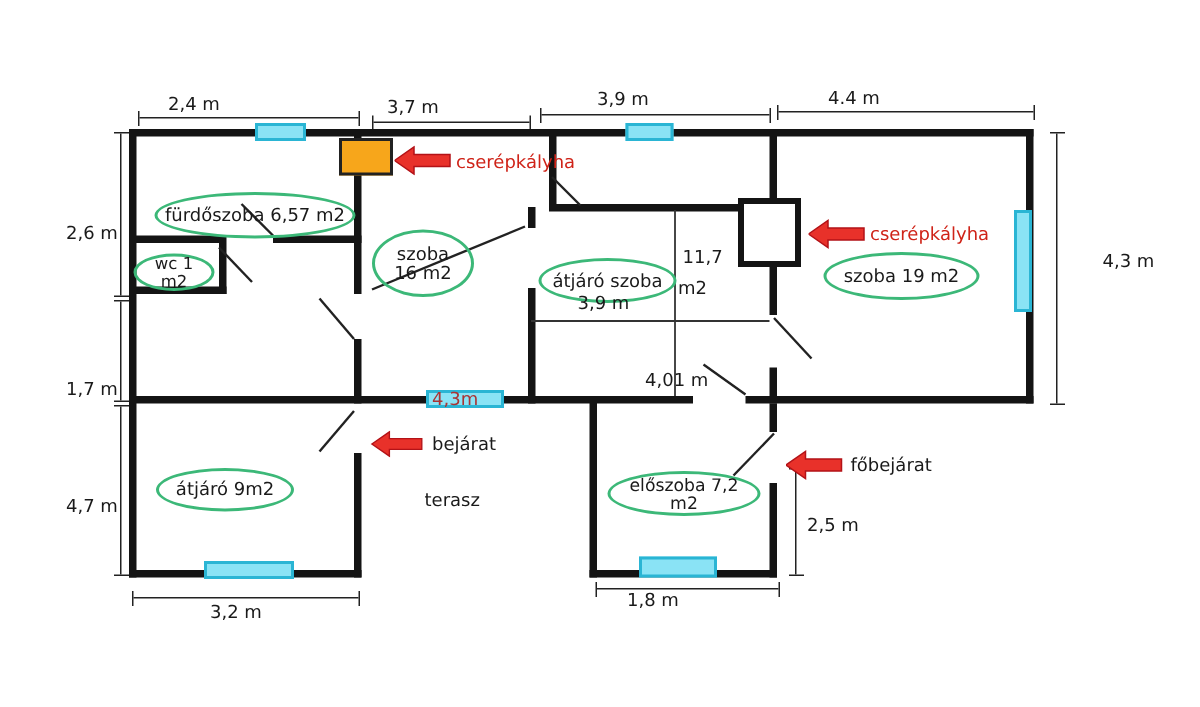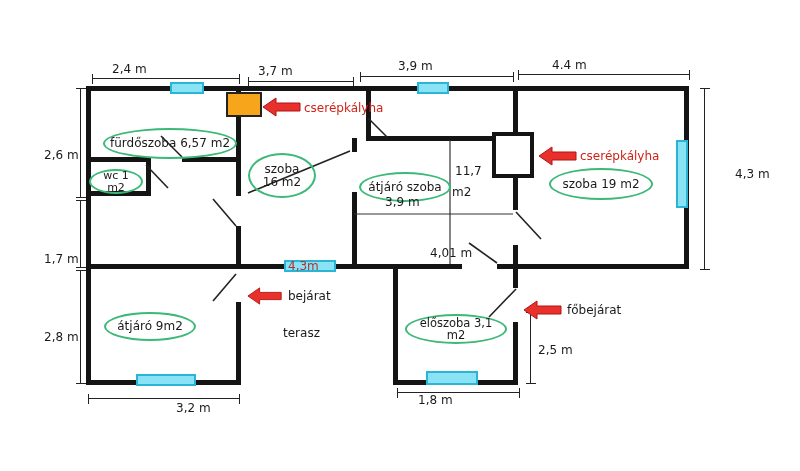--- a/index.html
+++ b/index.html
@@ -106,21 +106,21 @@
   <div class="ellipse" style="left:359px;top:172px;width:92px;height:30px;">
     <span>átjáró szoba</span>
   </div>
   <div class="ellipse" style="left:549px;top:168px;width:104px;height:32px;">
     <span>szoba 19 m2</span>
   </div>
   <div class="ellipse" style="left:104px;top:312px;width:92px;height:29px;">
     <span>átjáró 9m2</span>
   </div>
   <div class="ellipse" style="left:405px;top:314px;width:102px;height:30px;font-size:11.5px;">
-    <span>előszoba 3,1 m2</span>
+    <span>előszoba 7,2 m2</span>
   </div>
 
   <div class="lbl" style="left:283px;top:326px;">terasz</div>
   <div class="lbl" style="left:455px;top:164px;">11,7</div>
   <div class="lbl" style="left:452px;top:185px;">m2</div>
 
   <div class="lbl red" style="left:304px;top:101px;">cserépkályha</div>
   <div class="lbl red" style="left:580px;top:149px;">cserépkályha</div>
   <div class="lbl" style="left:288px;top:289px;">bejárat</div>
   <div class="lbl" style="left:567px;top:303px;">főbejárat</div>
@@ -137,23 +137,23 @@
   <div class="dimv" style="left:526px;top:312px;height:70px;"></div>
   <div class="dimh" style="left:88px;top:394px;width:150px;"></div>
   <div class="dimh" style="left:397px;top:388px;width:121px;"></div>
 
   <div class="lbl" style="left:112px;top:62px;">2,4 m</div>
   <div class="lbl" style="left:258px;top:64px;">3,7 m</div>
   <div class="lbl" style="left:398px;top:59px;">3,9 m</div>
   <div class="lbl" style="left:552px;top:58px;">4.4 m</div>
   <div class="lbl" style="left:44px;top:148px;">2,6 m</div>
   <div class="lbl" style="left:44px;top:232px;margin-top:20px;">1,7 m</div>
-  <div class="lbl" style="left:44px;top:330px;">2,8 m</div>
+  <div class="lbl" style="left:44px;top:330px;">4,7 m</div>
   <div class="lbl" style="left:708px;top:167px;margin-left:27px;">4,3 m</div>
   <div class="lbl" style="left:538px;top:343px;">2,5 m</div>
-  <div class="lbl" style="left:140px;top:401px;margin-left:36px;">3,2 m</div>
+  <div class="lbl" style="left:140px;top:401px;">3,2 m</div>
   <div class="lbl" style="left:418px;top:393px;">1,8 m</div>
 
   <div class="lbl" style="left:385px;top:195px;">3,9 m</div>
   <div class="lbl" style="left:430px;top:246px;">4,01 m</div>
   <div class="lbl darkred" style="left:288px;top:238px;margin-top:21px;">4,3m</div>
 
 </div>
 
 </body></html>

